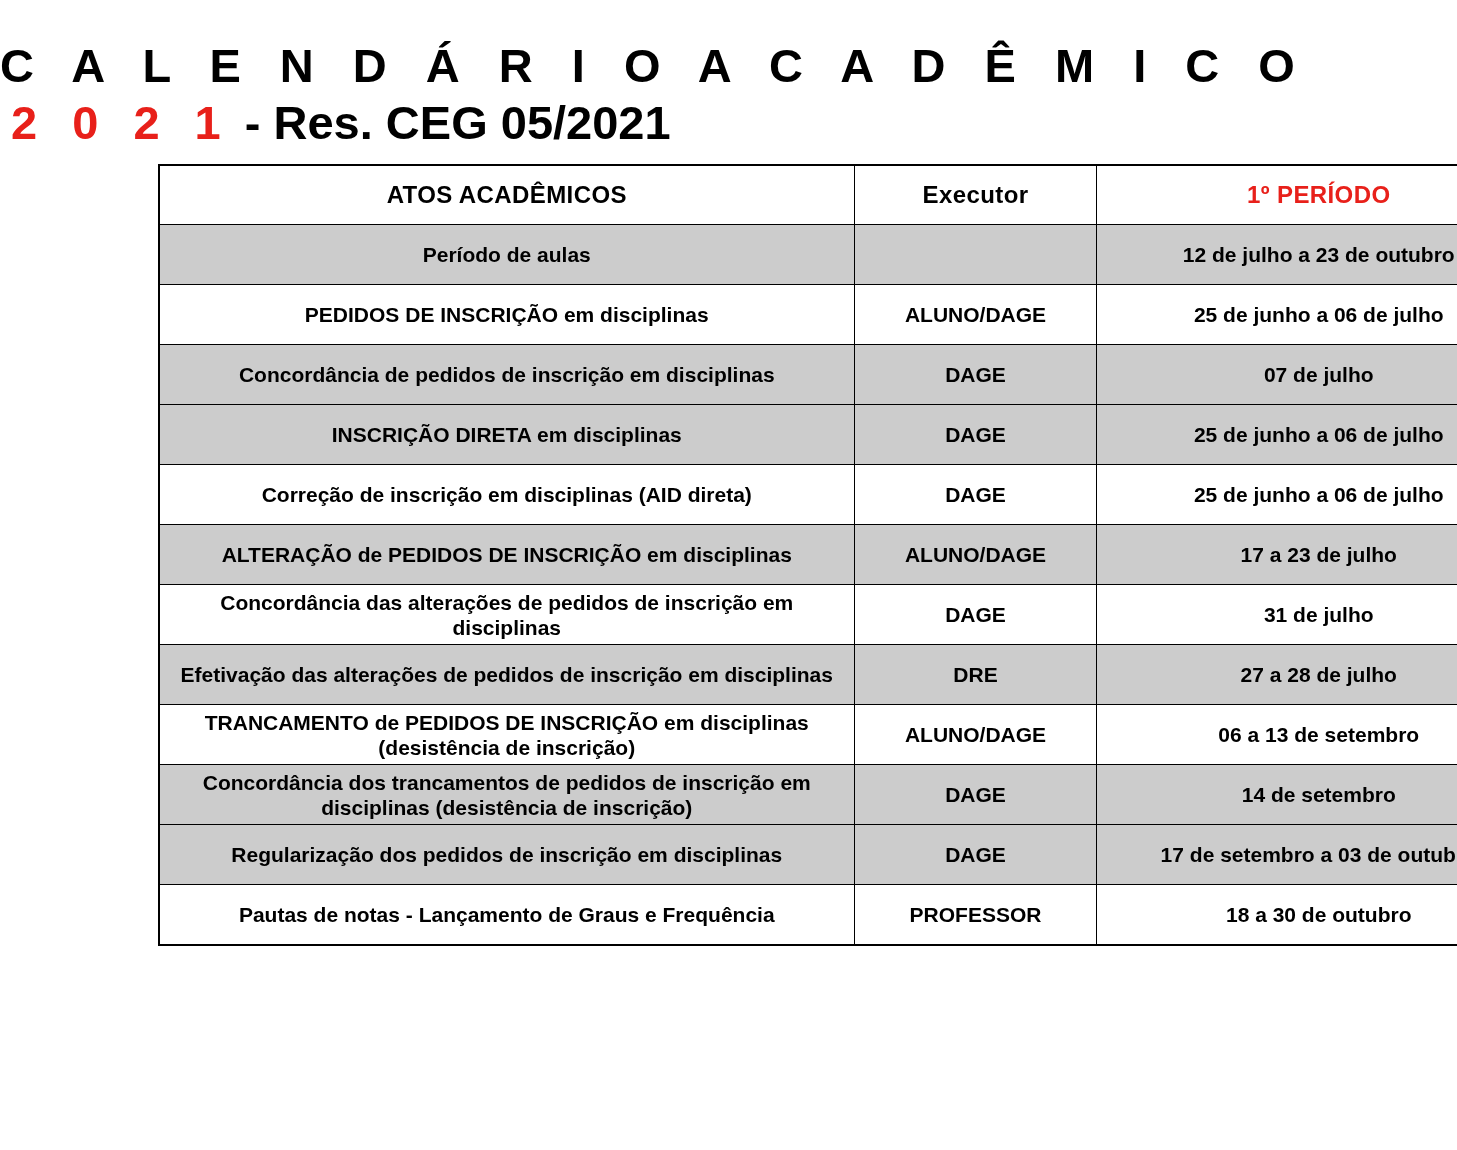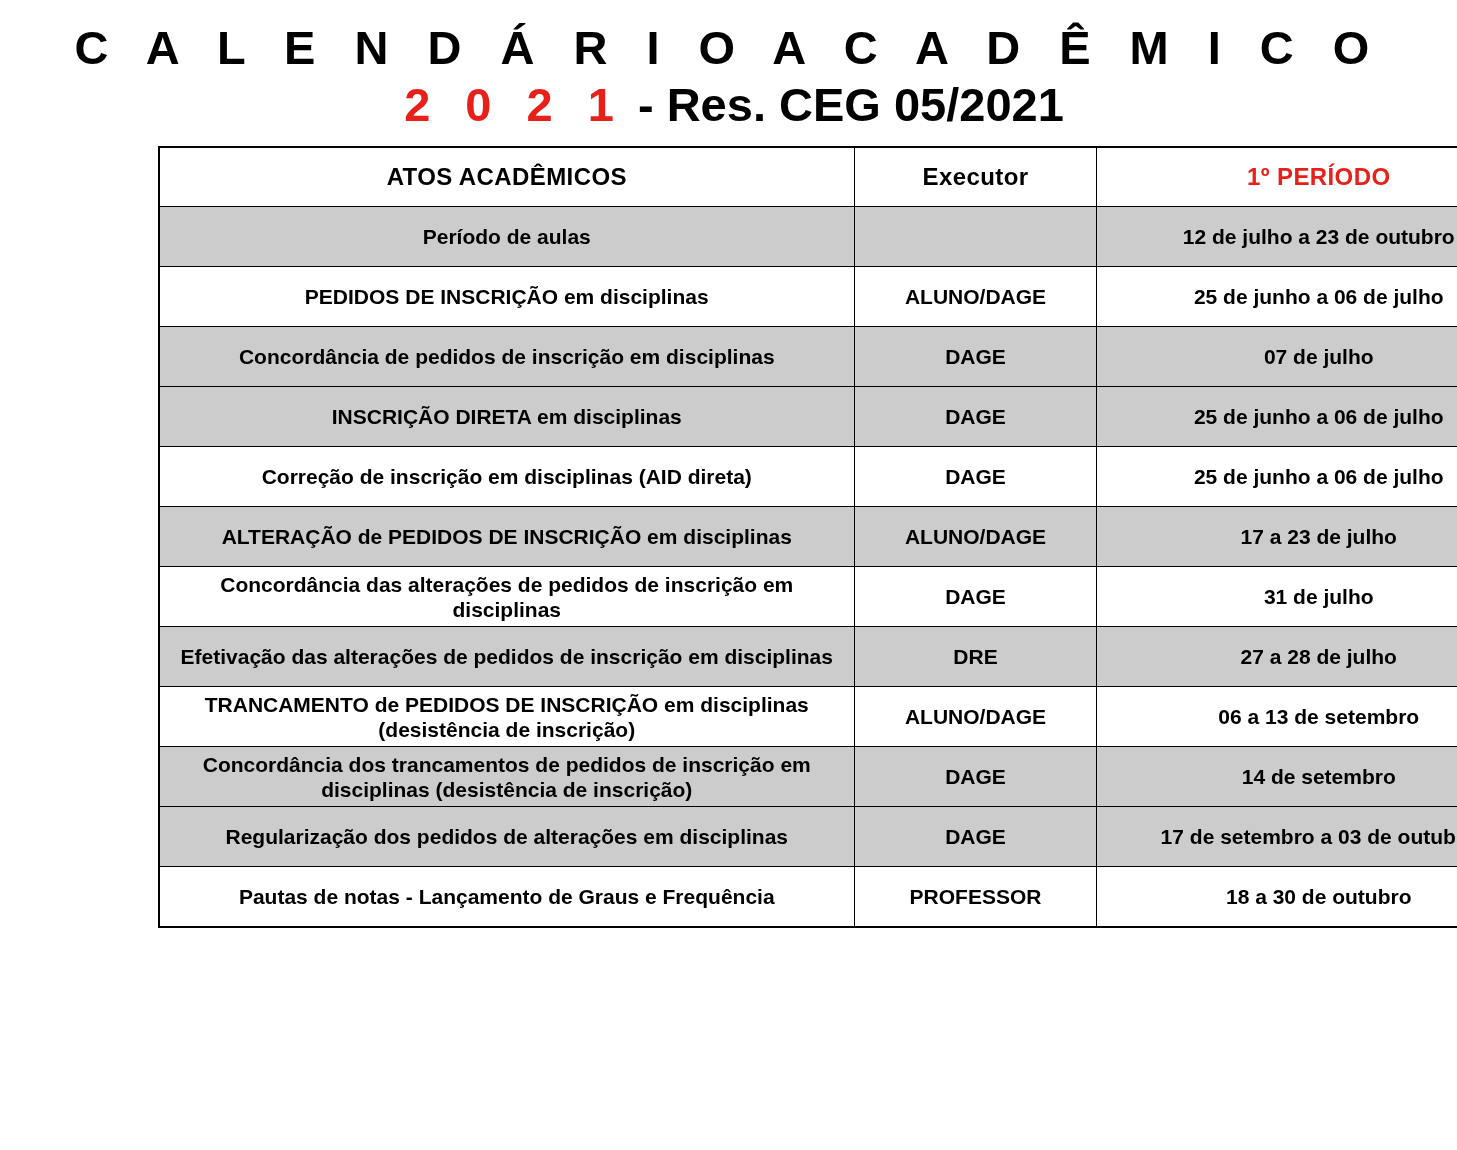--- a/index.html
+++ b/index.html
@@ -18,22 +18,21 @@
 
   .page {
     position: relative;
     width: 1457px;
     height: 1150px;
     box-sizing: border-box;
   }
 
   
   .title-block {
-    padding-top: 20px;
-    text-align: center;
+    padding-top: 38px;
   }
   .title-line1 {
     font-size: 47px;
     font-weight: bold;
     letter-spacing: 13px;
     line-height: 1.18;
     white-space: nowrap;
     color: #000000;
   }
   .title-line2 {
@@ -175,21 +174,21 @@
             <td class="atos">TRANCAMENTO de PEDIDOS DE INSCRIÇÃO em disciplinas (desistência de inscrição)</td>
             <td class="executor">ALUNO/DAGE</td>
             <td class="periodo">06 a 13 de setembro</td>
           </tr>
           <tr class="shaded">
             <td class="atos">Concordância dos trancamentos de pedidos de inscrição em disciplinas (desistência de inscrição)</td>
             <td class="executor">DAGE</td>
             <td class="periodo">14 de setembro</td>
           </tr>
           <tr class="shaded">
-            <td class="atos">Regularização dos pedidos de alterações em disciplinas</td>
+            <td class="atos">Regularização dos pedidos de inscrição em disciplinas</td>
             <td class="executor">DAGE</td>
             <td class="periodo">17 de setembro a 03 de outubro</td>
           </tr>
           <tr class="plain">
             <td class="atos">Pautas de notas - Lançamento de Graus e Frequência</td>
             <td class="executor">PROFESSOR</td>
             <td class="periodo">18 a 30 de outubro</td>
           </tr>
         </tbody>
     </table>

